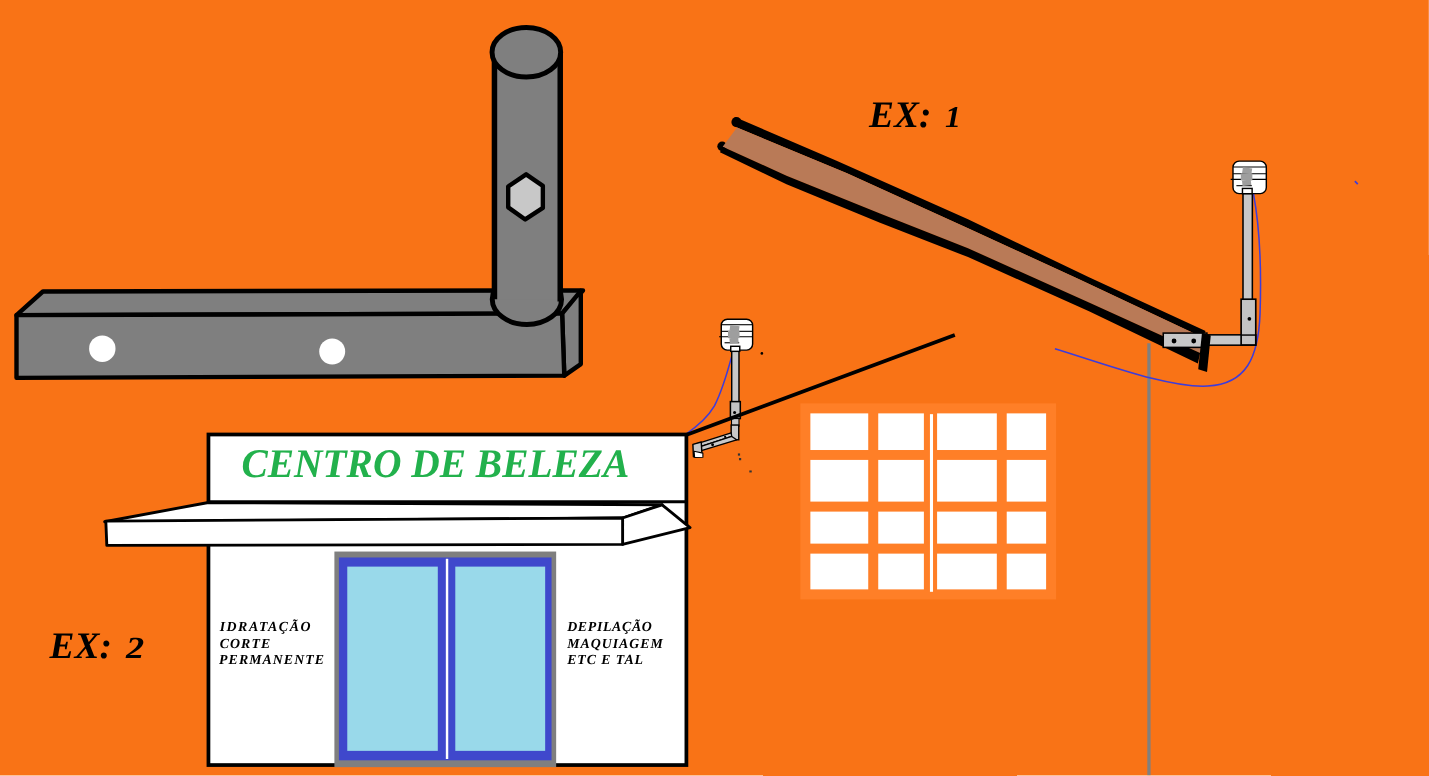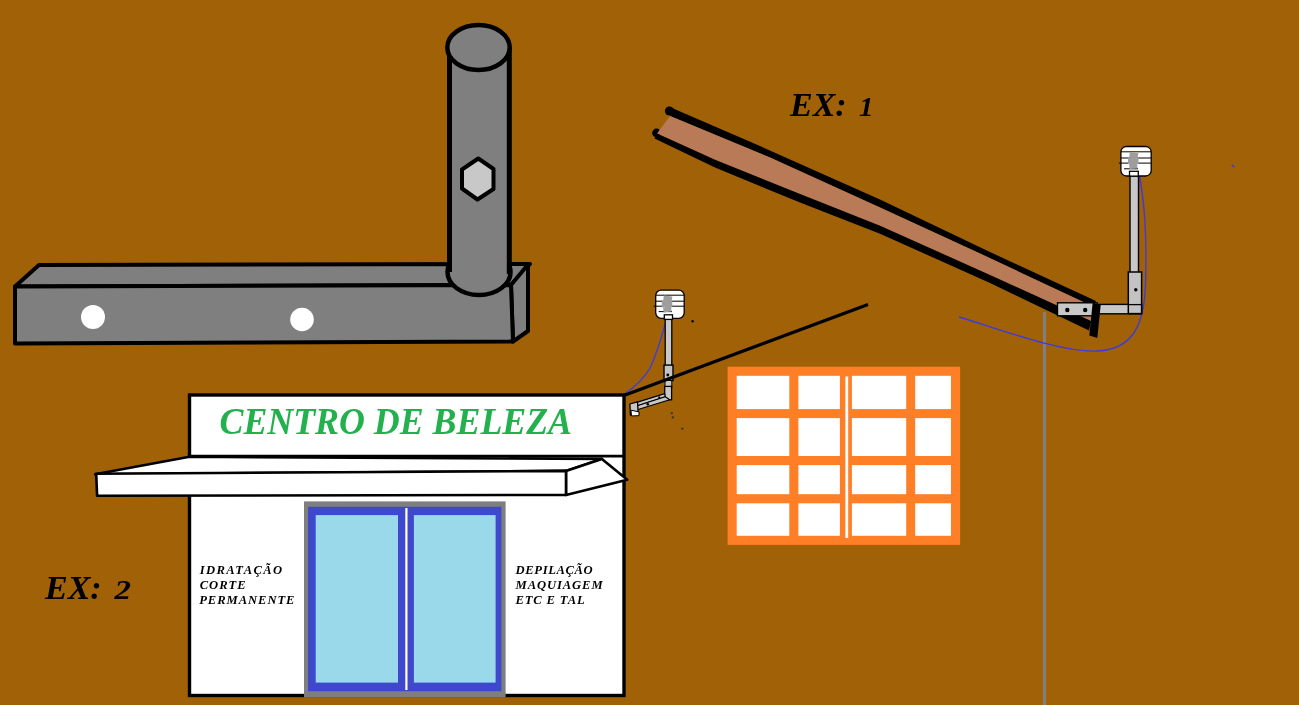--- a/index.html
+++ b/index.html
@@ -1,16 +1,16 @@
 <!DOCTYPE html>
 <html><head>
 <meta charset="utf-8">
 <style>
   html,body{margin:0;padding:0;background:#ffffff;}
-  #canvas{position:relative;width:1299px;height:705px;background:#a16207;overflow:hidden;
+  #canvas{position:relative;width:1299px;height:705px;background:#f97316;overflow:hidden;
           font-family:"Liberation Serif", serif;}
   svg{position:absolute;left:0;top:0;}
 </style>
 </head>
 <body>
 <div id="canvas">
 <svg width="1299" height="705" viewBox="0 0 1299 705">
 
   <g stroke="#000000" stroke-width="4" fill="#7F7F7F" stroke-linejoin="round">
 

